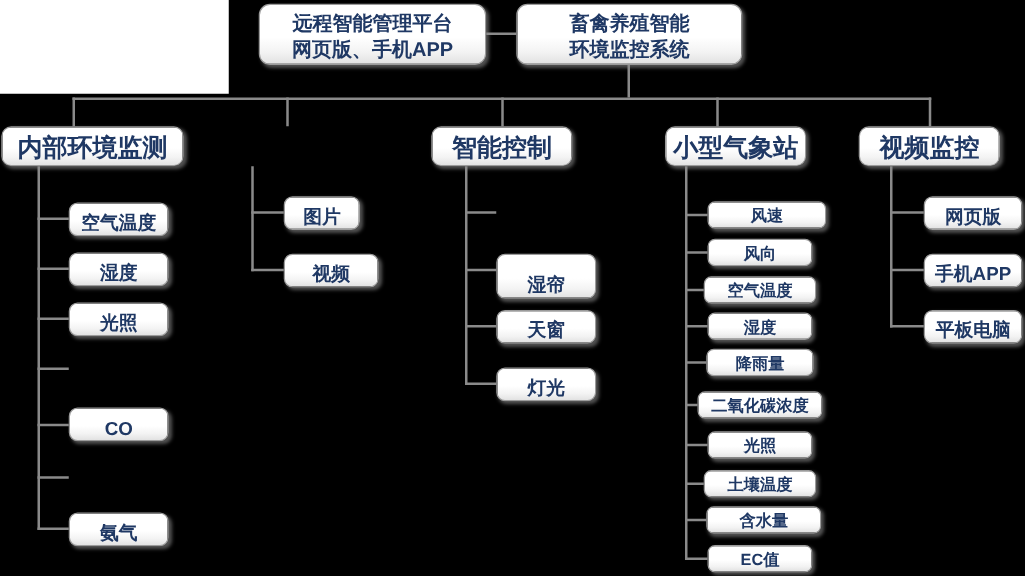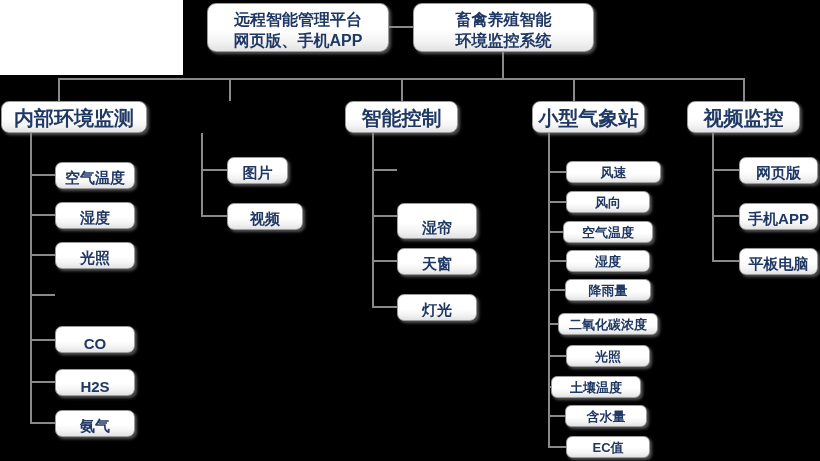--- a/index.html
+++ b/index.html
@@ -66,21 +66,20 @@
   <div class="hline" style="left:30px;top:174px;width:25px"></div>
   <div class="node lvl3" style="left:55px;top:162px;width:80px;height:27px">空气温度</div>
   <div class="hline" style="left:30px;top:214px;width:25px"></div>
   <div class="node lvl3" style="left:55px;top:202px;width:80px;height:27px">湿度</div>
   <div class="hline" style="left:30px;top:254px;width:25px"></div>
   <div class="node lvl3" style="left:55px;top:242px;width:80px;height:27px">光照</div>
   <div class="hline" style="left:30px;top:294px;width:25px"></div>
   <div class="hline" style="left:30px;top:339px;width:25px"></div>
   <div class="node lvl3" style="left:55px;top:326px;width:80px;height:27px">CO</div>
   <div class="hline" style="left:30px;top:381px;width:25px"></div>
-  <div class="node lvl3" style="left:55px;top:369px;width:80px;height:27px">H2S</div>
   <div class="hline" style="left:30px;top:422px;width:25px"></div>
   <div class="node lvl3" style="left:55px;top:410px;width:80px;height:27px">氨气</div>
 
   <div class="hline" style="left:201px;top:169px;width:26px"></div>
   <div class="node lvl3" style="left:227px;top:157px;width:61px;height:27px">图片</div>
   <div class="hline" style="left:201px;top:215px;width:26px"></div>
   <div class="node lvl3" style="left:227px;top:203px;width:76px;height:27px">视频</div>
 
   <div class="hline" style="left:372px;top:169px;width:25px"></div>
   <div class="hline" style="left:372px;top:215px;width:25px"></div>
@@ -98,23 +97,23 @@
   <div class="node lvl3s" style="left:563px;top:221px;width:90px;height:22px">空气温度</div>
   <div class="hline" style="left:548px;top:260px;width:18px"></div>
   <div class="node lvl3s" style="left:566px;top:250px;width:84px;height:22px">湿度</div>
   <div class="hline" style="left:548px;top:289px;width:17px"></div>
   <div class="node lvl3s" style="left:565px;top:279px;width:86px;height:22px">降雨量</div>
   <div class="hline" style="left:548px;top:323px;width:10px"></div>
   <div class="node lvl3s" style="left:558px;top:313px;width:100px;height:22px">二氧化碳浓度</div>
   <div class="hline" style="left:548px;top:355px;width:18px"></div>
   <div class="node lvl3s" style="left:566px;top:345px;width:84px;height:22px">光照</div>
   <div class="hline" style="left:548px;top:386px;width:15px"></div>
-  <div class="node lvl3s" style="left:551px;top:376px;width:90px;height:22px">土壤温度</div>
+  <div class="node lvl3s" style="left:563px;top:376px;width:90px;height:22px">土壤温度</div>
   <div class="hline" style="left:548px;top:415px;width:17px"></div>
-  <div class="node lvl3s" style="left:565px;top:405px;width:82px;height:22px">含水量</div>
+  <div class="node lvl3s" style="left:565px;top:405px;width:92px;height:22px">含水量</div>
   <div class="hline" style="left:548px;top:446px;width:18px"></div>
   <div class="node lvl3s" style="left:566px;top:436px;width:84px;height:22px">EC值</div>
 
   <div class="hline" style="left:712px;top:169px;width:27px"></div>
   <div class="node lvl3" style="left:739px;top:157px;width:79px;height:27px">网页版</div>
   <div class="hline" style="left:712px;top:215px;width:27px"></div>
   <div class="node lvl3" style="left:739px;top:203px;width:79px;height:27px">手机APP</div>
   <div class="hline" style="left:712px;top:260px;width:27px"></div>
   <div class="node lvl3" style="left:739px;top:248px;width:79px;height:27px">平板电脑</div>
 

